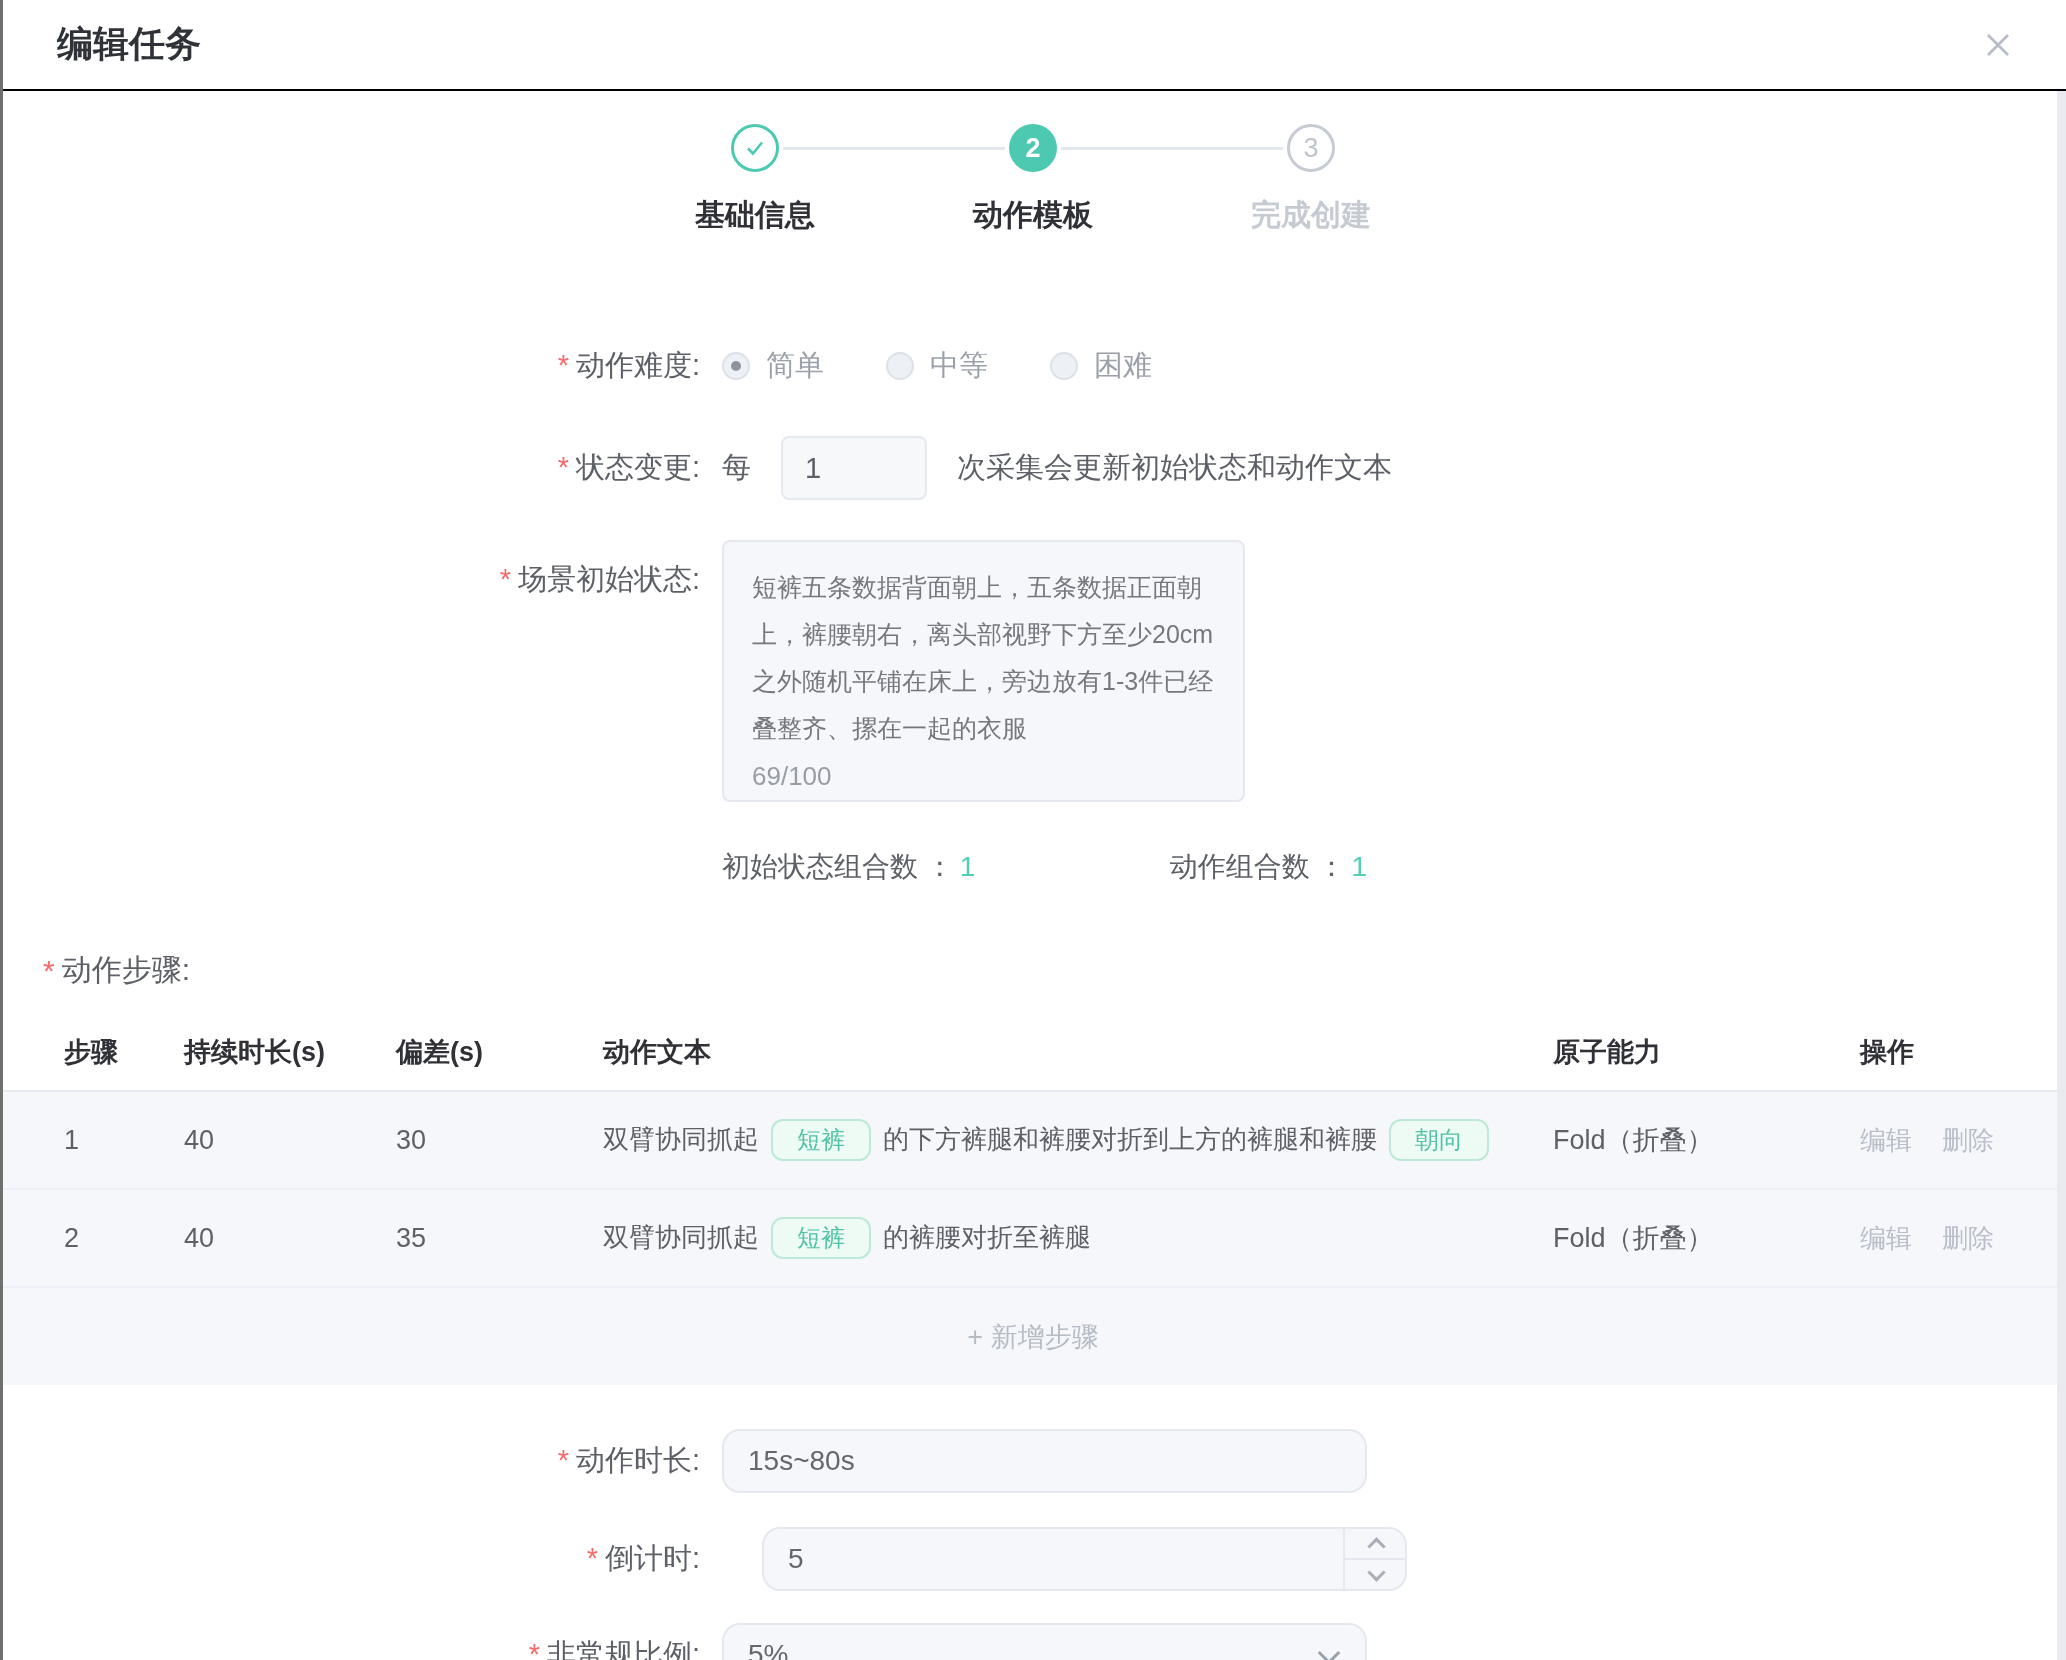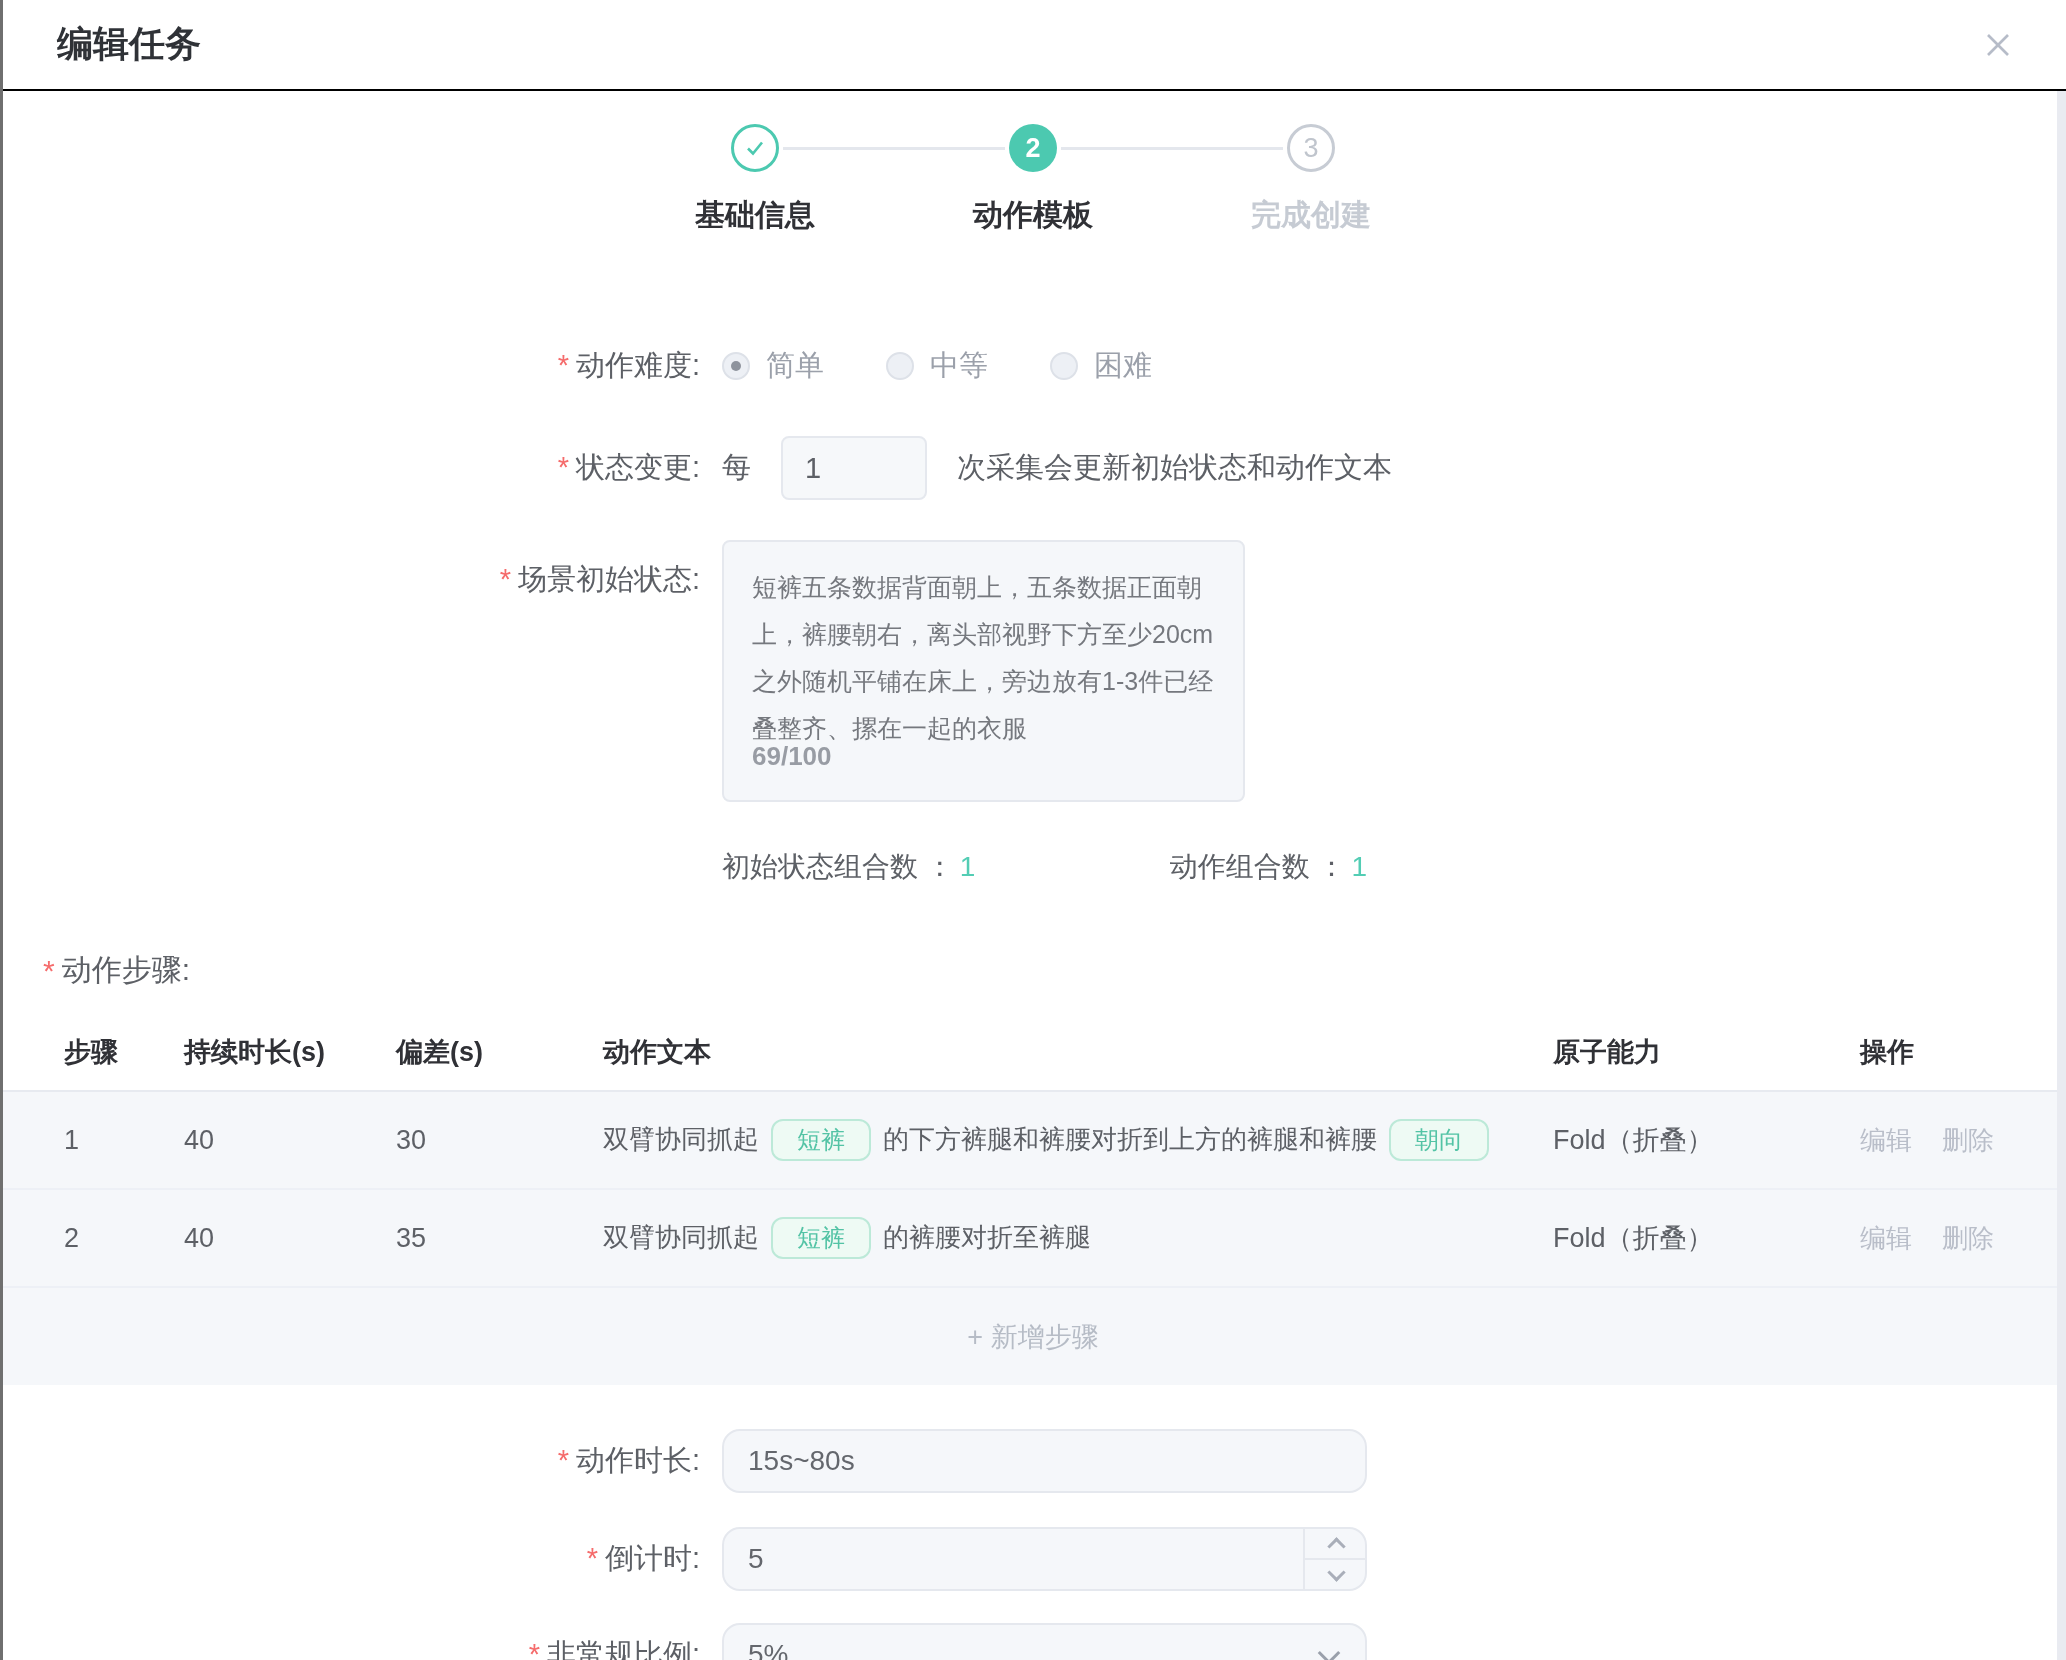--- a/index.html
+++ b/index.html
@@ -51,21 +51,21 @@
           width:10px; height:10px; border-radius:50%; background:#8e939d; }
 
   .prefix { font-size:29px; margin-right:30px; }
   .suffix { font-size:29px; margin-left:30px; }
   .mini-input { width:146px; height:64px; background:#f6f8fa; border:2px solid #e5e8ee; border-radius:8px;
           display:flex; align-items:center; padding-left:22px; font-size:29px; color:#5d6066; }
 
   .textarea { width:523px; height:262px; background:#f5f7fa; border:2px solid #e5e8ee; border-radius:8px;
           padding:22px 28px; position:relative; font-size:25px; line-height:47px; color:#75787e;
           word-break:break-all; }
-  .counter { position:absolute; left:28px; bottom:20px; font-size:26px; color:#989ca4;font-weight:bold; }
+  .counter { position:absolute; left:28px; bottom:0; font-size:26px; color:#989ca4; }
 
   .combos { width:645px; justify-content:space-between; font-size:28px; color:#5d6066; }
   .combo-val { color:#53cdb4; margin-left:6px; }
 
   
   .steps-label { margin-top:64px; margin-left:43px; font-size:30px; color:#5d6066; display:flex; align-items:center; }
   .tbl { margin-top:0; }
   .trow { display:grid; grid-template-columns:120px 212px 207px 950px 307px 1fr;
           align-items:center; padding-left:64px; }
   .thead { height:79px; font-size:27px; font-weight:700; color:#303136; border-bottom:2px solid #e7eaf0; margin-top:22px; }
@@ -74,21 +74,21 @@
   .tag { display:inline-block; background:#eefaf4; border:2px solid #bce9d8; color:#53c3a5;
           font-size:24px; padding:5px 24px; border-radius:12px; margin:0 12px; line-height:1.2; }
   .cell-actions { font-size:26px; color:#b9bec9; white-space:nowrap; }
   .action-link { cursor:pointer; }
   .action-link.first { margin-right:30px; }
   .addrow { height:97px; background:#f5f7fa; display:flex; align-items:center; justify-content:center;
           font-size:27px; color:#b6bcc6; cursor:pointer; }
 
   
   .row-duration { margin-top:44px; }
-  .row-countdown{ margin-top:34px; }
+  .row-countdown{ margin-top:34px;gap:40px; }
   .row-ratio    { margin-top:32px; }
   .input-lg { width:645px; height:64px; background:#f5f7fa; border:2px solid #e5e8ee; border-radius:18px;
           display:flex; align-items:center; padding-left:24px; font-size:28px; color:#64676d; position:relative; }
   .spinner { position:absolute; top:-2px; right:-2px; bottom:-2px; width:64px; border-left:2px solid #e5e8ee;
           display:flex; flex-direction:column; }
   .spin-btn { flex:1; display:flex; align-items:center; justify-content:center; background:transparent;
           border:none; cursor:pointer; }
   .spin-btn.up { border-bottom:2px solid #e5e8ee; }
   .chev { width:13px; height:13px; border-left:3px solid #a9aeb9; border-bottom:3px solid #a9aeb9; }
   .chev.up   { transform:rotate(135deg); margin-top:7px; }

